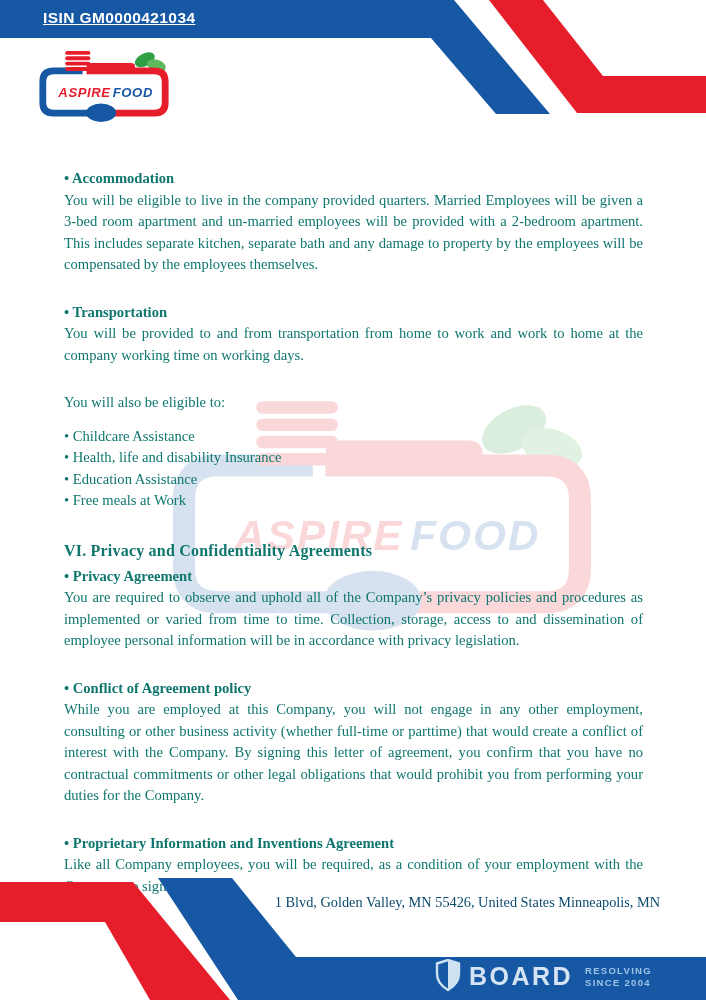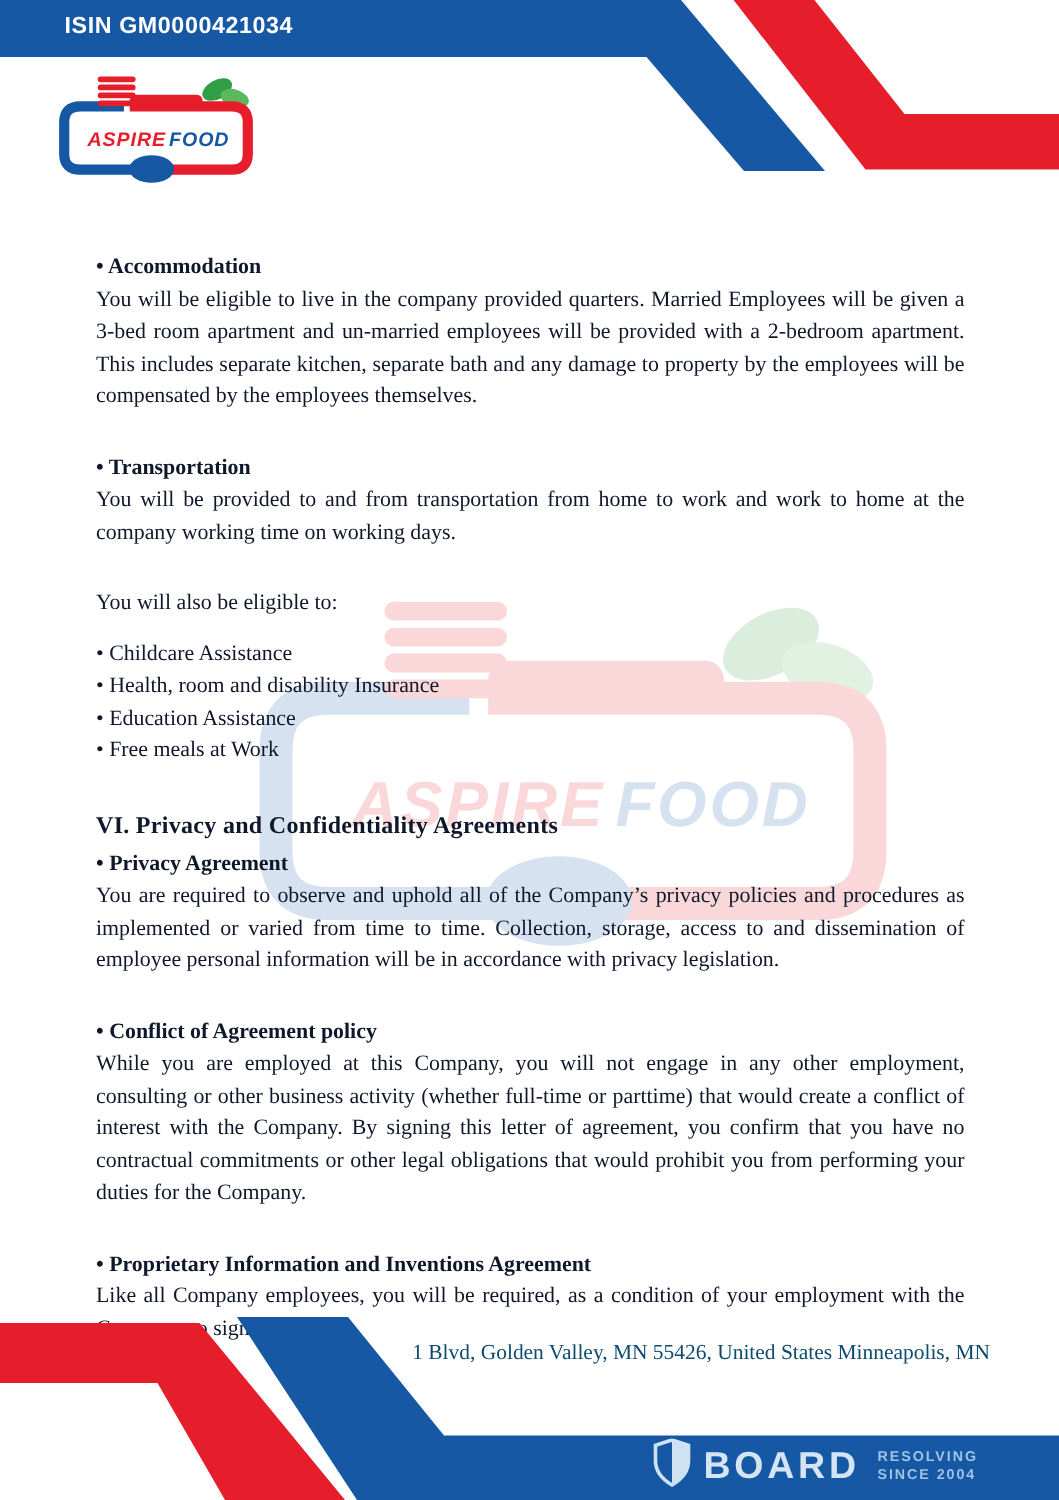--- a/index.html
+++ b/index.html
@@ -11,31 +11,32 @@
   }
   .deco { position:absolute; left:0; width:706px; height:132px; pointer-events:none; }
   .deco-top { top:0; }
   .deco-bottom { bottom:0; }
   .fb { fill:var(--blue); }
   .fr { fill:var(--red); }
   .isin {
     position:absolute; left:43px; top:9px; color:#ffffff;
     font-size:15.5px; font-weight:600; letter-spacing:0.4px;
     font-family:"Liberation Sans", sans-serif;
+    text-decoration:underline;
   }
   .logo-header { position:absolute; left:36px; top:50px; width:136px; }
   .logo-watermark {
     position:absolute; left:162px; top:398px; width:440px; opacity:0.17;
   }
   .logo-text-aspire { font:italic 700 13.5px "Liberation Sans", sans-serif; fill:var(--red); letter-spacing:0.6px; }
   .logo-text-food   { font:italic 700 13.5px "Liberation Sans", sans-serif; fill:var(--blue); letter-spacing:0.6px; }
   .content {
     position:absolute; left:64px; right:63px; top:168px;
     font-family:"Liberation Serif", serif; font-size:14.6px;
-    line-height:21.5px; color:#0f172a;
+    line-height:21.5px; color:#0f766e;
   }
   .sec { margin-bottom:26px; }
   .sec-heading { font-weight:700; }
   .sec-body { text-align:justify; }
   .elig-list { list-style:none;margin-top:12px; }
   .main-heading {
     font-size:16px; font-weight:700; line-height:26px;
     margin:8px 0 2px 0; letter-spacing:0.2px;
   }
   .footer-block {
@@ -106,21 +107,21 @@
 
     <div class="sec">
       <div class="sec-heading">• Transportation</div>
       <div class="sec-body">You will be provided to and from transportation from home to work and work to home at the company working time on working days.</div>
     </div>
 
     <div class="sec">
       <div>You will also be eligible to:</div>
       <ul class="elig-list">
         <li>• Childcare Assistance</li>
-        <li>• Health, room and disability Insurance</li>
+        <li>• Health, life and disability Insurance</li>
         <li>• Education Assistance</li>
         <li>• Free meals at Work</li>
       </ul>
     </div>
 
     <h1 class="main-heading">VI. Privacy and Confidentiality Agreements</h1>
 
     <div class="sec">
       <div class="sec-heading">•  Privacy Agreement</div>
       <div class="sec-body">You are required to observe and uphold all of the Company’s privacy policies and procedures as implemented or varied from time to time. Collection, storage, access to and dissemination of employee personal information will be in accordance with privacy legislation.</div>

